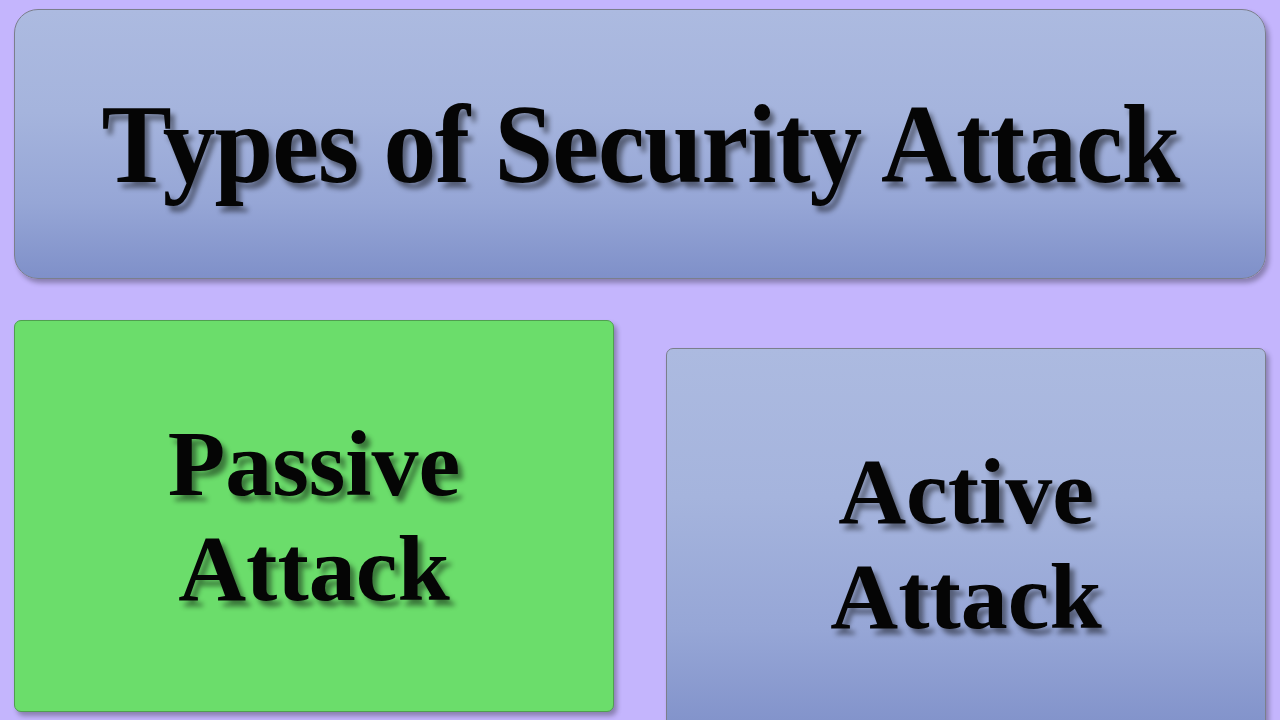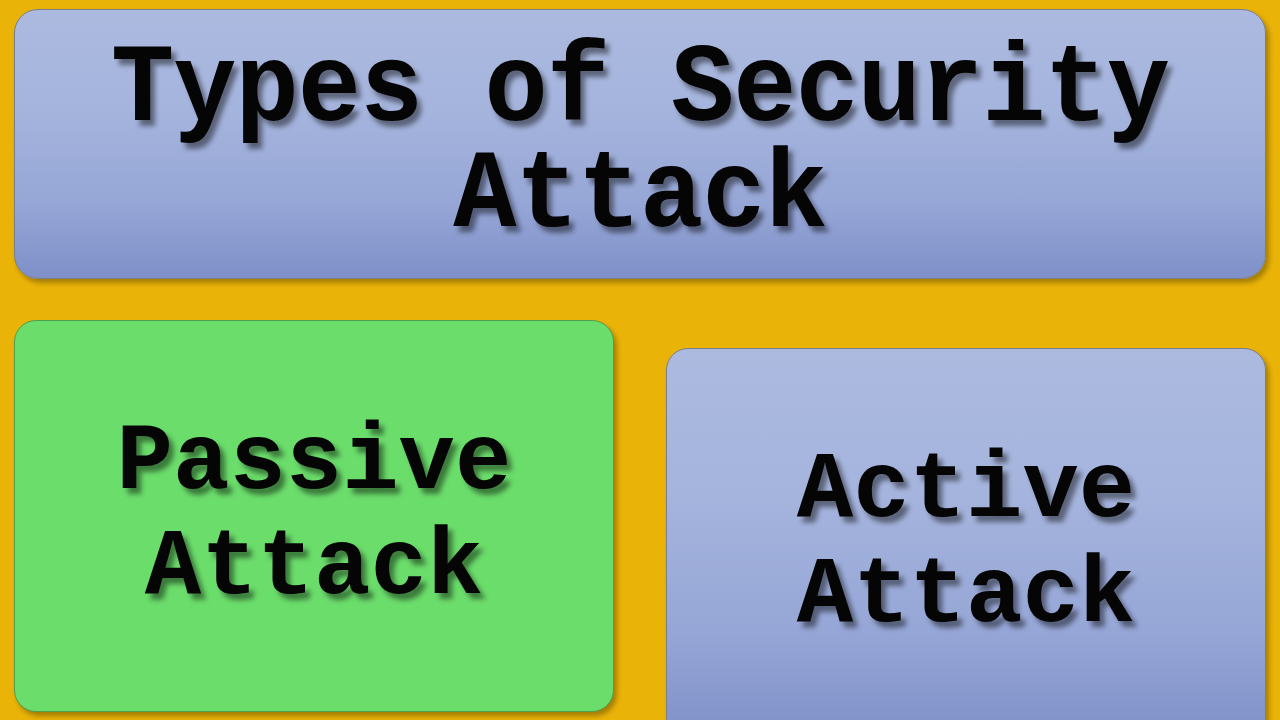--- a/index.html
+++ b/index.html
@@ -12,29 +12,28 @@
     width: 1280px;
     height: 720px;
     overflow: hidden;
     font-family: "Liberation Serif", "DejaVu Serif", serif;
     position: relative;
   }
 
   .slide {
     position: absolute;
     inset: 0;
-    background: #eab308;
-    font-family: Liberation Mono, monospace;
+    background: #c4b5fd;
   }
 
   
   .card {
     position: absolute;
     box-sizing: border-box;
-    border-radius: 22px;
+    border-radius: 7px;
     border: 1px solid #7b7f8c;
     box-shadow: 3px 4px 5px rgba(0, 0, 0, 0.30);
     display: flex;
     flex-direction: column;
     align-items: center;
     justify-content: center;
     text-align: center;
   }
 
   .card-blue {

